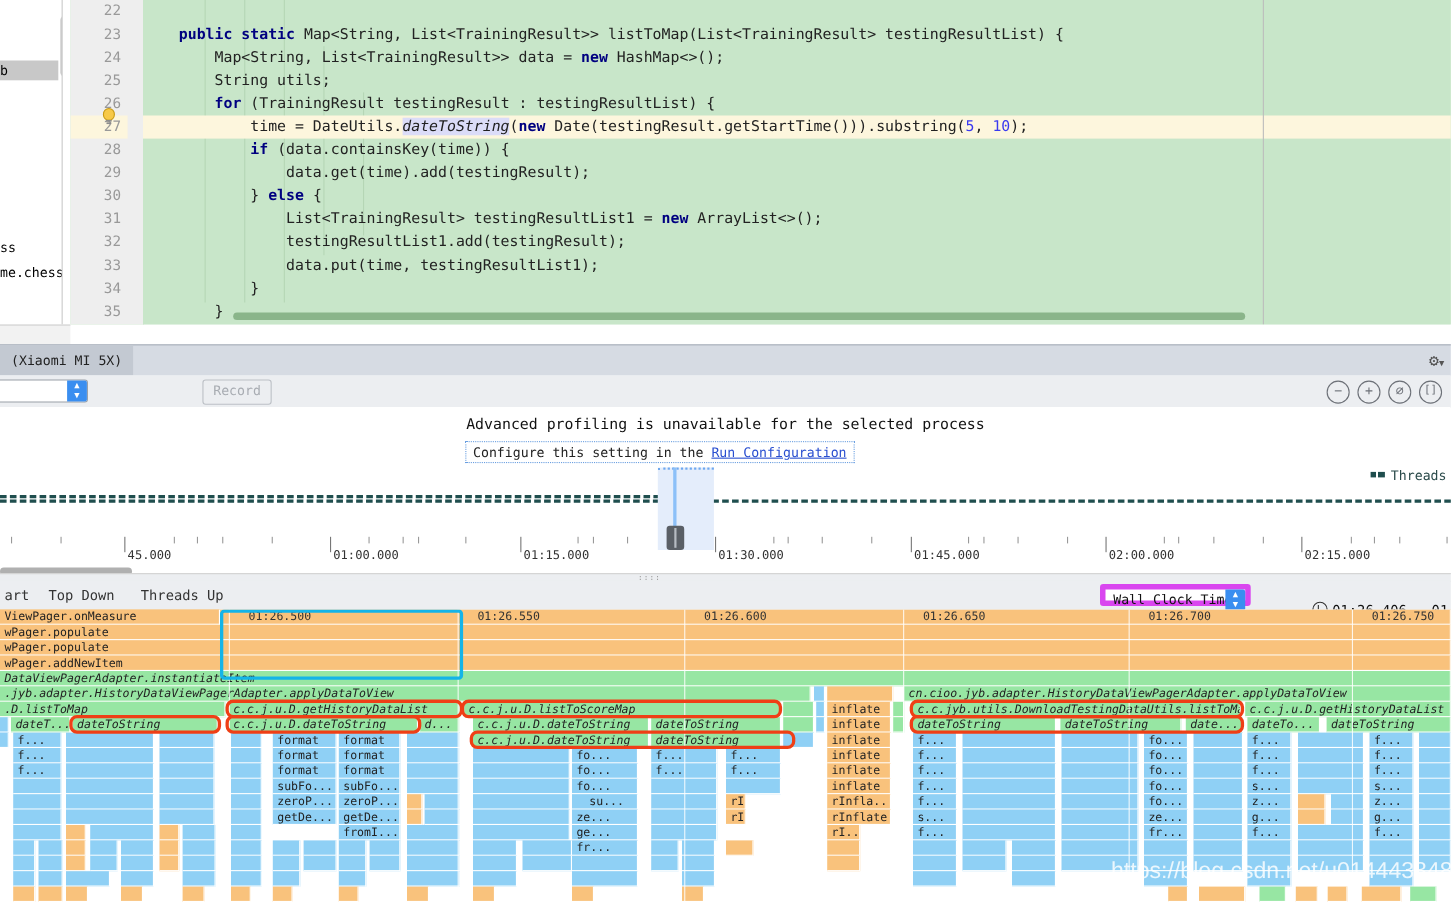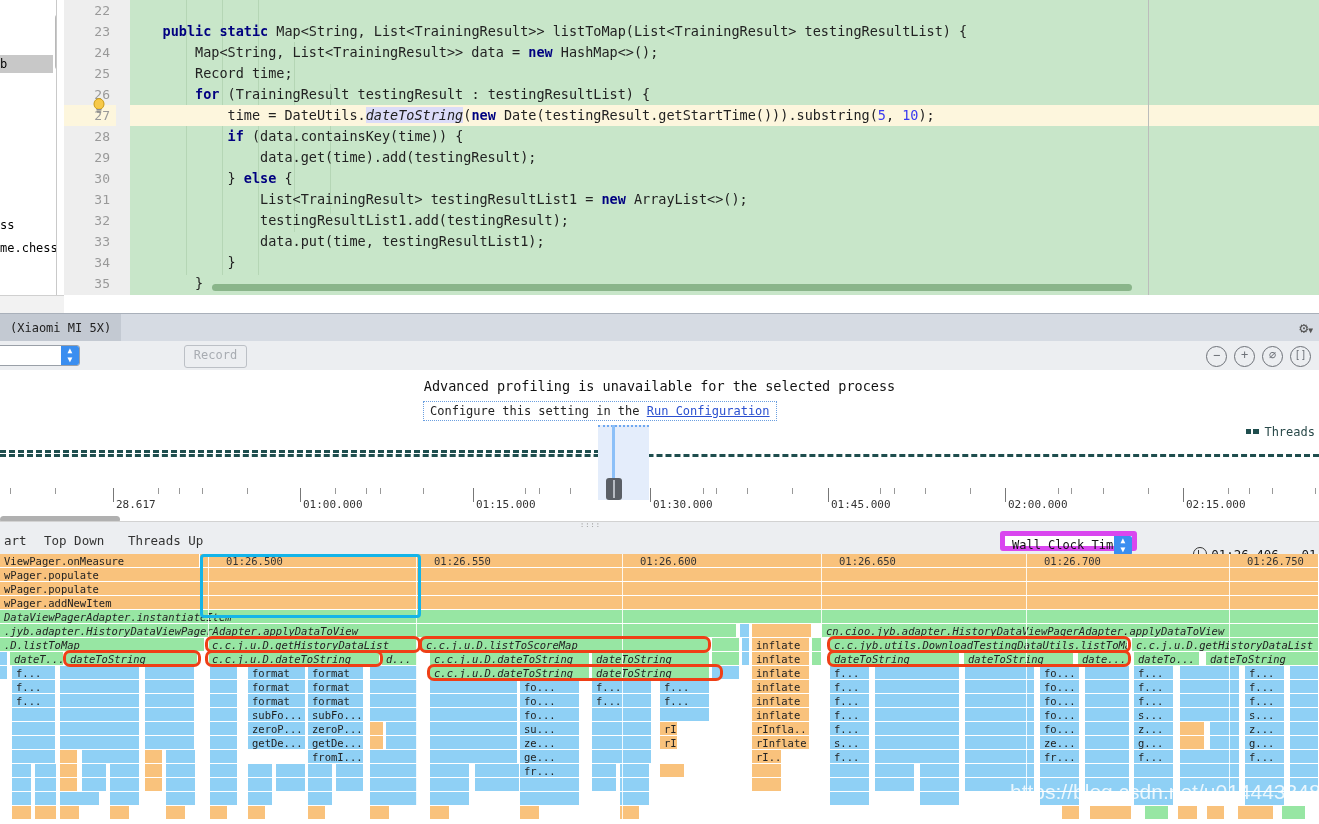--- a/index.html
+++ b/index.html
@@ -139,21 +139,21 @@
       </div>
       <div class="code-area" id="codearea">
         <div class="vline" style="left:56px;"></div>
         <div class="vline" style="left:92px;"></div>
         <div class="vline" style="left:128px;"></div>
         <div class="vline" style="left:164px;height:190px;top:42px;"></div>
         <div class="vline" style="left:200px;height:130px;top:84px;"></div>
       <div class="code-line" style="top: 0px;"></div>
           <div class="code-line" style="top: 21px;">    <span class="kw">public static</span> Map&lt;String, List&lt;TrainingResult&gt;&gt; listToMap(List&lt;TrainingResult&gt; testingResultList) {</div>
           <div class="code-line" style="top: 42px;">        Map&lt;String, List&lt;TrainingResult&gt;&gt; data = <span class="kw">new</span> HashMap&lt;&gt;();</div>
-          <div class="code-line" style="top: 63px;">        Record time;</div>
+          <div class="code-line" style="top: 63px;">        String utils;</div>
           <div class="code-line" style="top: 84px;">        <span class="kw">for</span> (TrainingResult testingResult : testingResultList) {</div>
           <div class="code-line hl-line" style="top: 105px;">            time = DateUtils.<span class="ital">dateToString</span>(<span class="kw">new</span> Date(testingResult.getStartTime())).substring(<span class="num">5</span>, <span class="num">10</span>);</div>
           <div class="code-line" style="top: 126px;">            <span class="kw">if</span> (data.containsKey(time)) {</div>
           <div class="code-line" style="top: 147px;">                data.get(time).add(testingResult);</div>
           <div class="code-line" style="top: 168px;">            } <span class="kw">else</span> {</div>
           <div class="code-line" style="top: 189px;">                List&lt;TrainingResult&gt; testingResultList1 = <span class="kw">new</span> ArrayList&lt;&gt;();</div>
           <div class="code-line" style="top: 210px;">                testingResultList1.add(testingResult);</div>
           <div class="code-line" style="top: 231px;">                data.put(time, testingResultList1);</div>
           <div class="code-line" style="top: 252px;">            }</div>
           <div class="code-line" style="top: 273px;">        }</div>
@@ -213,21 +213,21 @@
         <div class="tickmin" style="left: 880px;"></div>
         <div class="tickmin" style="left: 925px;"></div>
         <div class="tickmin" style="left: 970px;"></div>
         <div class="tickmin" style="left: 1058px;"></div>
         <div class="tickmin" style="left: 1103px;"></div>
         <div class="tickmin" style="left: 1148px;"></div>
         <div class="tickmin" style="left: 1228px;"></div>
         <div class="tickmin" style="left: 1272px;"></div>
         <div class="tickmin" style="left: 1315px;"></div>
         <div class="tickmaj" style="left: 113px;"></div>
-        <div class="ticklab" style="left: 116px;">28.617</div>
+        <div class="ticklab" style="left: 116px;">45.000</div>
         <div class="tickmin" style="left: 179px;"></div>
         <div class="tickmaj" style="left: 300px;"></div>
         <div class="ticklab" style="left: 303px;">01:00.000</div>
         <div class="tickmin" style="left: 366px;"></div>
         <div class="tickmaj" style="left: 473px;"></div>
         <div class="ticklab" style="left: 476px;">01:15.000</div>
         <div class="tickmin" style="left: 539px;"></div>
         <div class="tickmaj" style="left: 650px;"></div>
         <div class="ticklab" style="left: 653px;">01:30.000</div>
         <div class="tickmin" style="left: 716px;"></div>
@@ -413,21 +413,21 @@
       <div class="frow" style="top: 168px;">
         <div class="cell c-bl" style="left: 12px; width: 44px;"></div>
         <div class="cell c-bl" style="left: 60px; width: 80px;"></div>
         <div class="cell c-bl" style="left: 145px; width: 50px;"></div>
         <div class="cell c-bl" style="left: 210px; width: 28px;"></div>
         <div class="cell c-bl" style="left: 248px; width: 58px;">zeroP...</div>
         <div class="cell c-bl" style="left: 308px; width: 56px;">zeroP...</div>
         <div class="cell c-or" style="left: 370px; width: 14px;"></div>
         <div class="cell c-bl" style="left: 386px; width: 32px;"></div>
         <div class="cell c-bl" style="left: 430px; width: 88px;"></div>
-        <div class="cell c-bl" style="left: 520px; width: 60px;">su...</div>
+        <div class="cell c-bl" style="left: 520px; width: 60px; text-align: center;">su...</div>
         <div class="cell c-bl" style="left: 592px; width: 60px;"></div>
         <div class="cell c-or" style="left: 660px; width: 18px;">rI...</div>
         <div class="cell c-or" style="left: 752px; width: 58px;">rInfla...</div>
         <div class="cell c-bl" style="left: 830px; width: 40px;">f...</div>
         <div class="cell c-bl" style="left: 875px; width: 85px;"></div>
         <div class="cell c-bl" style="left: 965px; width: 70px;"></div>
         <div class="cell c-bl" style="left: 1040px; width: 40px;">fo...</div>
         <div class="cell c-bl" style="left: 1085px; width: 45px;"></div>
         <div class="cell c-bl" style="left: 1134px; width: 40px;">z...</div>
         <div class="cell c-or" style="left: 1180px; width: 25px;"></div>

